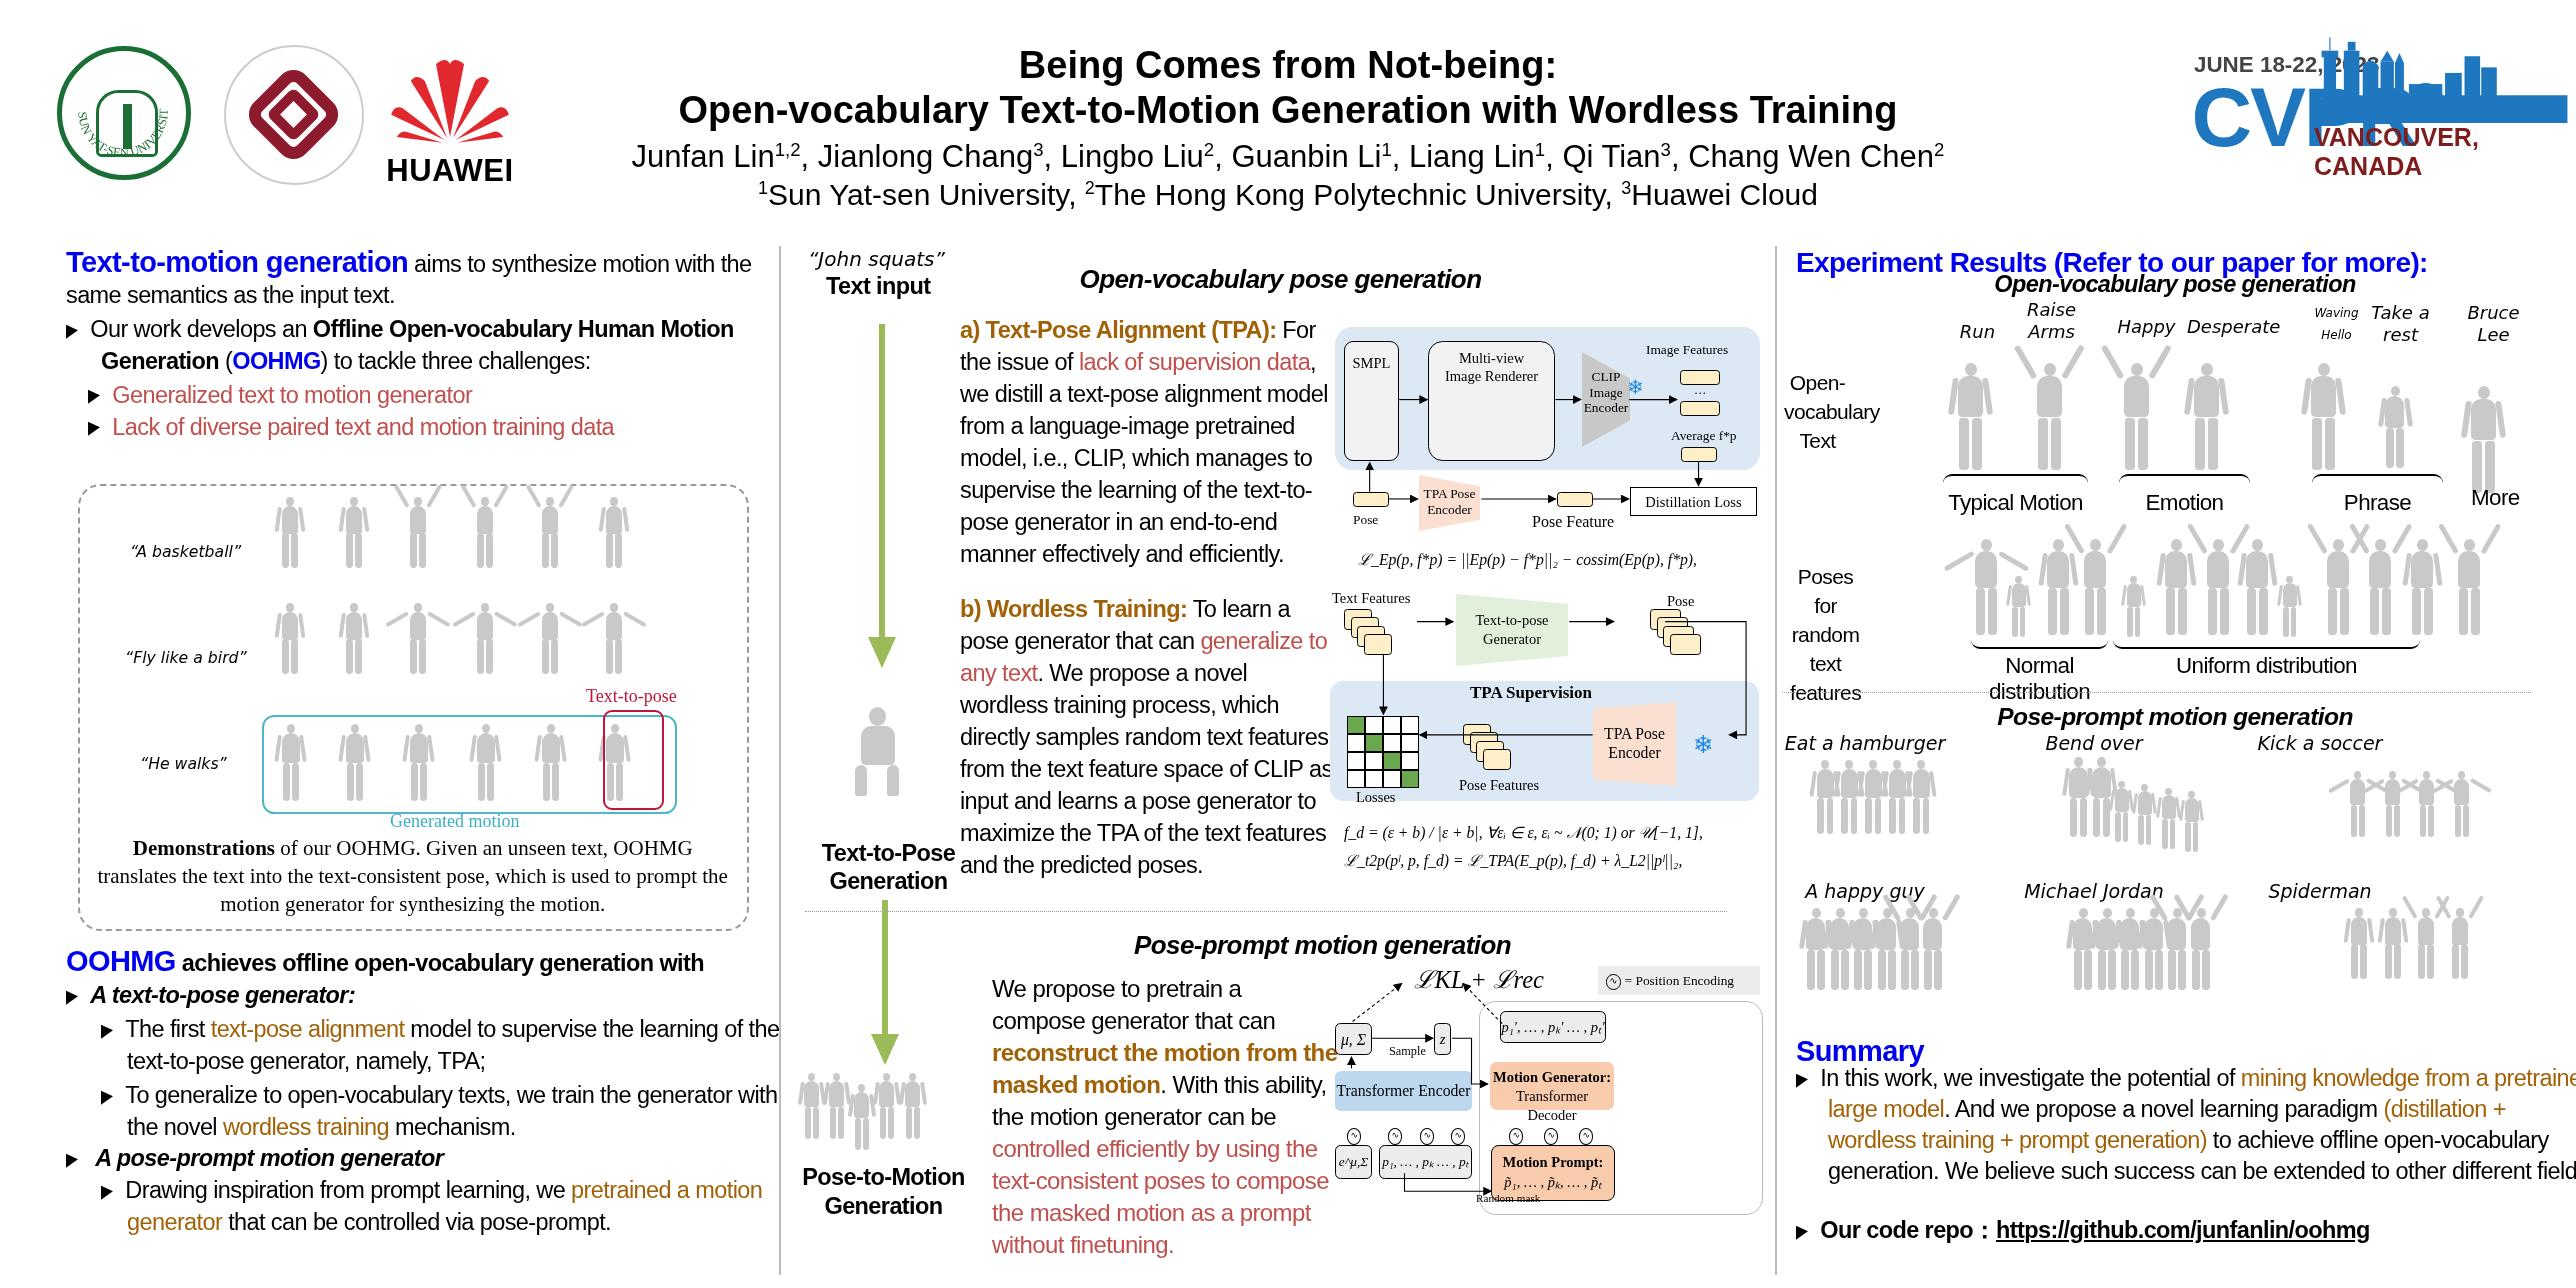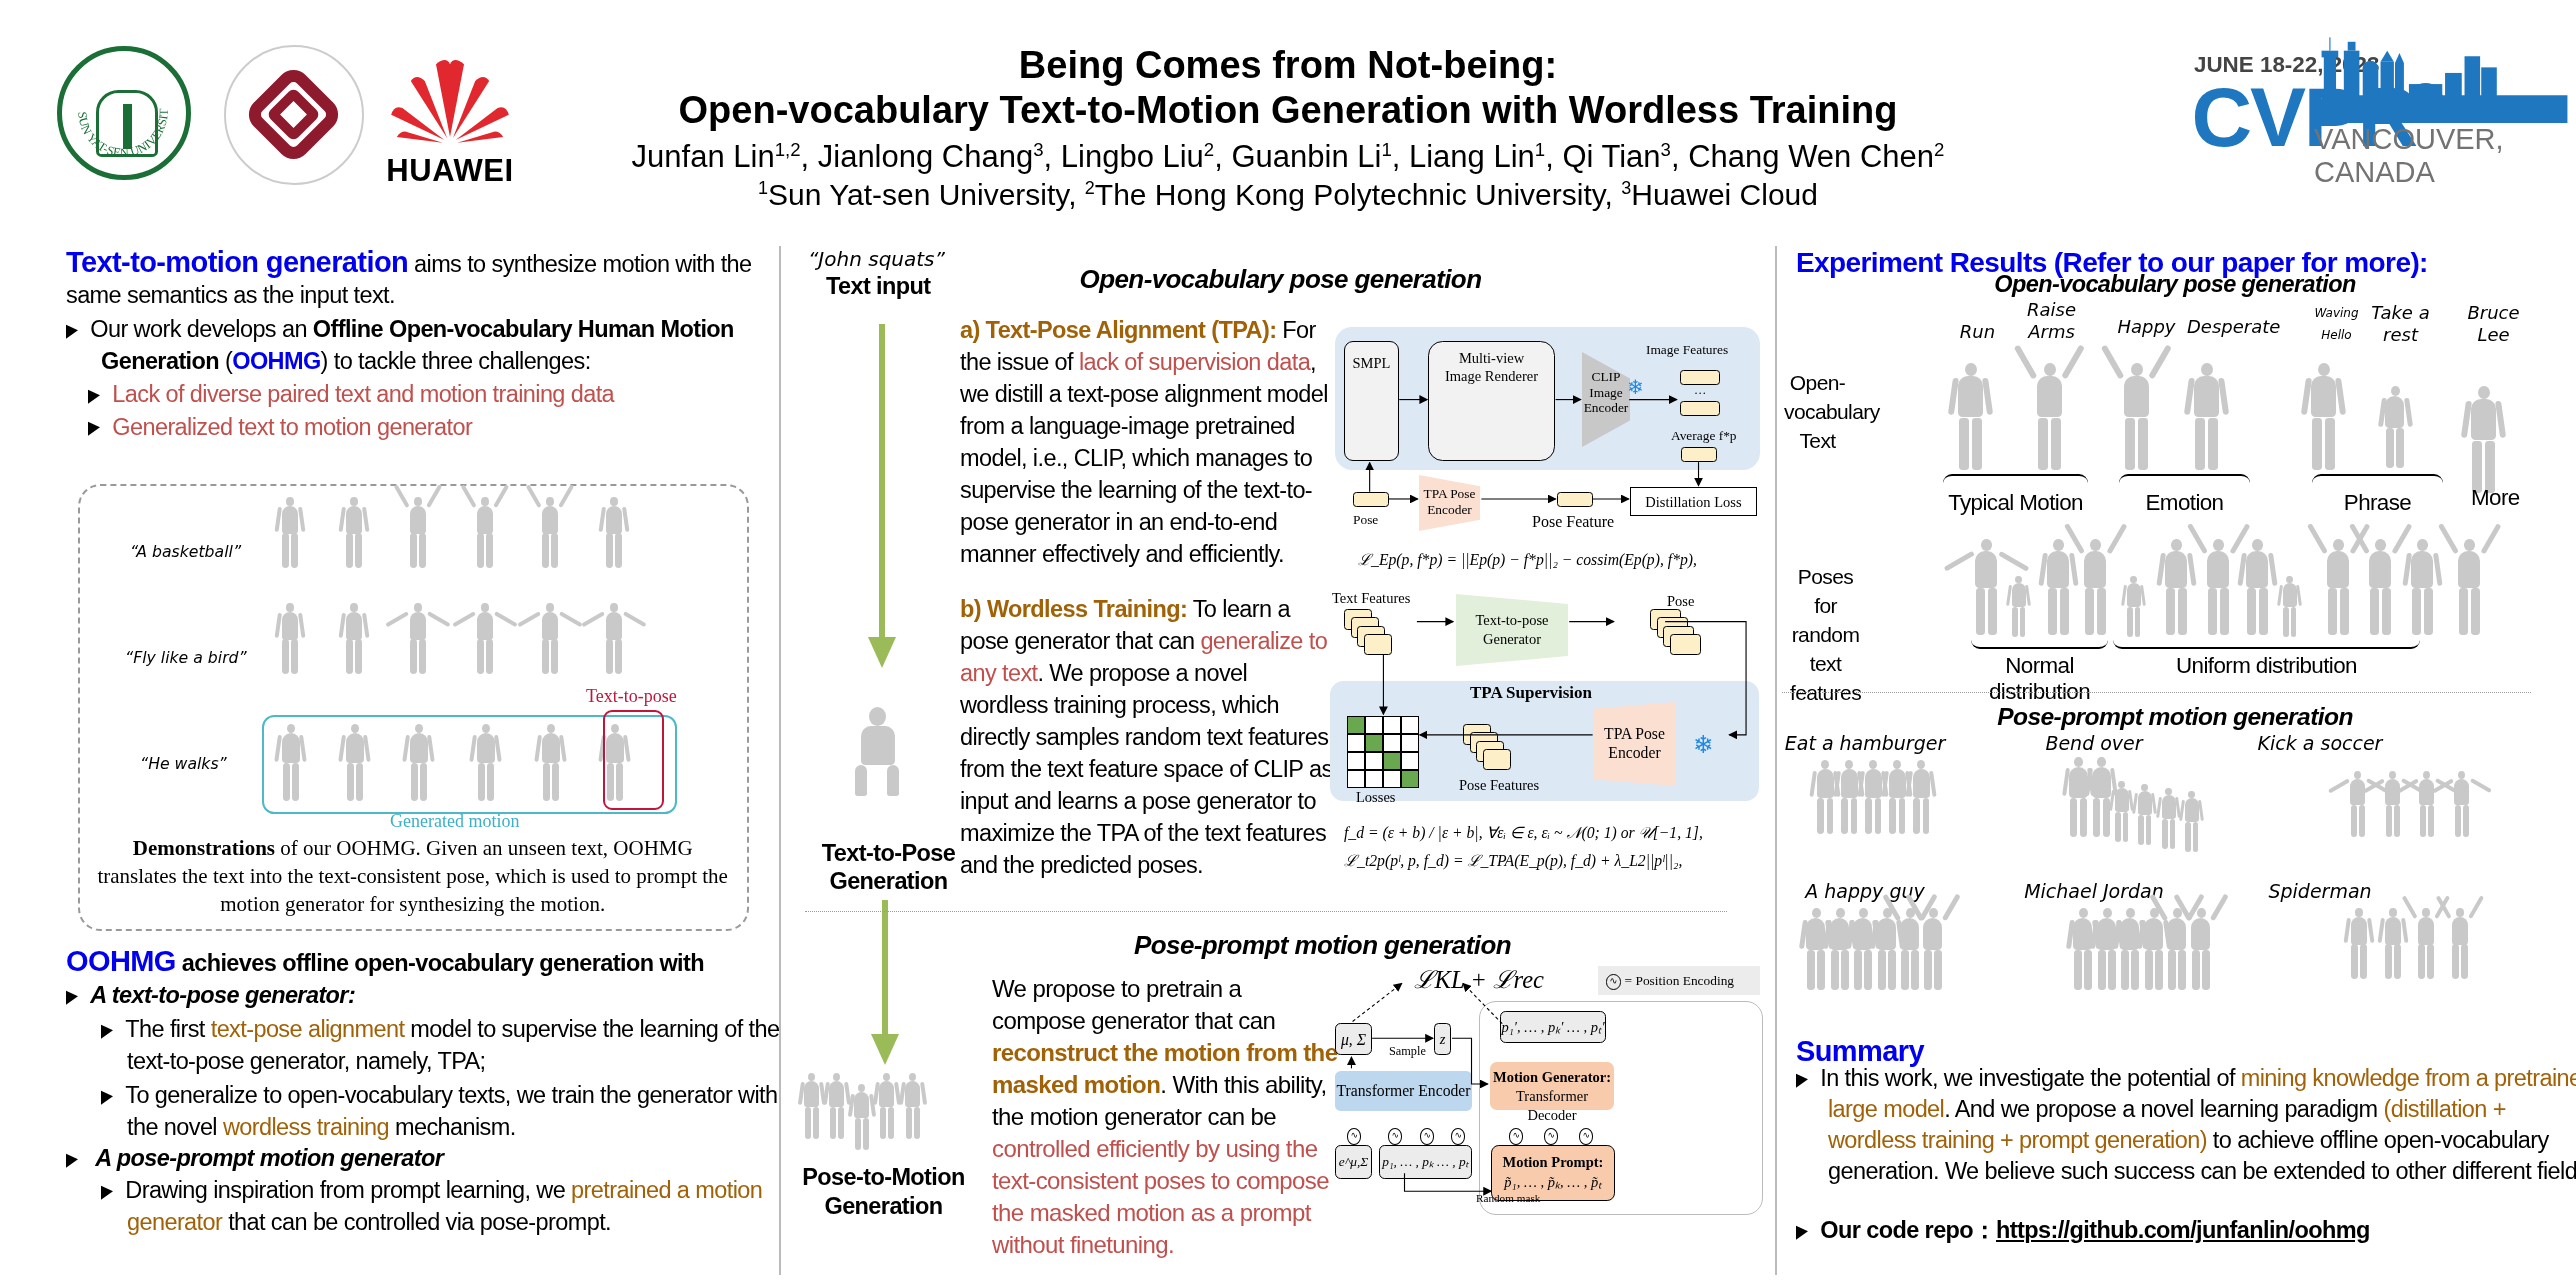--- a/index.html
+++ b/index.html
@@ -95,35 +95,35 @@
       <rect x="150" y="52" width="16" height="108"></rect>
         <polygon points="150,52 158,34 166,52"></polygon>
       <rect x="175" y="90" width="60" height="70"></rect>
         <circle cx="205" cy="120" r="32"></circle>
       <rect x="240" y="70" width="30" height="90"></rect>
         <rect x="275" y="40" width="28" height="120"></rect>
         <rect x="305" y="60" width="28" height="100"></rect>
       <polygon points="0,160 20,110 460,110 460,160"></polygon>
     </g>
   </svg>
-  <div style="position:absolute;left:137px;top:89px;font-size:29px;font-weight:normal;color:#737373;">VANCOUVER, CANADA</div>
+  <div style="position:absolute;left:137px;top:89px;font-size:25px;font-weight:bold;color:#7f1d1d;">VANCOUVER, CANADA</div>
 </div>
 
 <div class="abs vline" style="left:779px;top:246px;height:1029px;"></div>
 <div class="abs vline" style="left:1775px;top:246px;height:1029px;"></div>
 
 <div class="abs lt narrow" style="top:247px;font-size:23.5px;line-height:31px;">
   <span class="blue" style="font-size:29px;font-weight:bold;">Text-to-motion generation</span><span> aims to synthesize motion with the same semantics as the input text.</span>
 </div>
 <div class="abs lt narrow" style="top:313px;padding-left:35px;text-indent:-35px;">
   <span class="tri"></span><span>Our work develops an </span><b>Offline Open-vocabulary Human Motion Generation</b><span> (</span><b class="blue">OOHMG</b><span>) to tackle three challenges:</span>
 </div>
 <div class="abs lt narrow" style="top:378px;left:88px;">
+  <div style="margin-top:0.6px"><span class="tri"></span><span class="red">Generalized text to motion generator</span></div>
   <div><span class="tri"></span><span class="red">Lack of diverse paired text and motion training data</span></div>
-  <div style="margin-top:0.6px"><span class="tri"></span><span class="red">Generalized text to motion generator</span></div>
 </div>
 
 <div class="abs" style="left:78px;top:484px;width:671px;height:447px;border:2.2px dashed #999;border-radius:22.4px;box-sizing:border-box;">
   <div class="abs hand" style="left:50px;top:56px;font-size:15.7px;">“A basketball”</div>
   <div class="abs hand" style="left:45px;top:162px;font-size:15.7px;">“Fly like a bird”</div>
   <div class="abs hand" style="left:60px;top:268px;font-size:15.7px;">“He walks”</div>
   <div id="demo-figs">
       <div class="abs" style="left: 196px; top: 11.2px; width: 28px; height: 73px;">
         <div class="abs fig" style="left: 10px; top: 0px; width: 7.7px; height: 8.7px; border-radius: 50%;"></div>
         <div class="abs fig" style="left: 5.5px; top: 8.7px; width: 16.6px; height: 28px;"></div>

